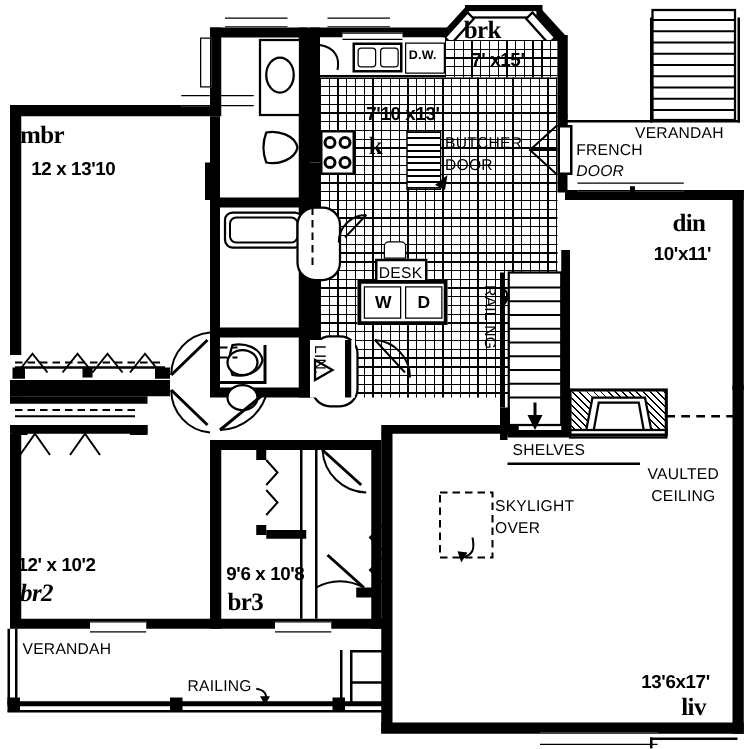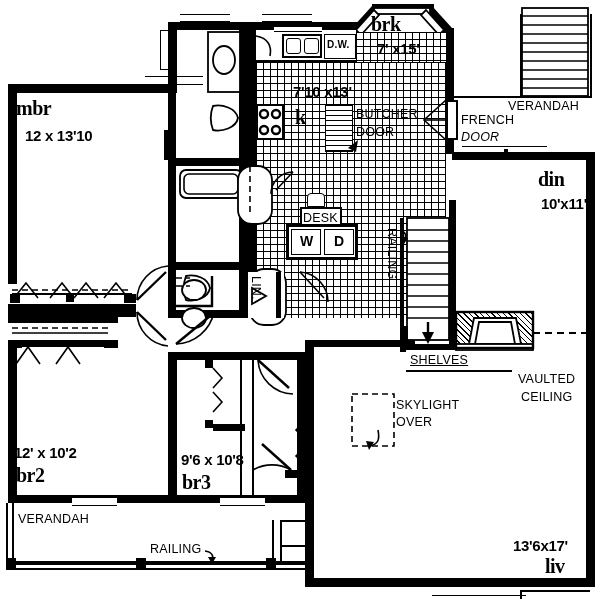--- a/index.html
+++ b/index.html
@@ -265,21 +265,21 @@
 
   <div class="lbl note vert" style="left:398px;top:228px;transform:rotate(90deg);">RAILING</div>
   <svg style="left:0;top:0;width:600px;height:599px;">
     <path class="s" d="M400,230 C406,232 407,236 404,240"></path>
     <path class="fb" d="M401,238 L408,238 L404,244 Z"></path>
   </svg>
 
   <div class="outline" style="left:406px;top:348px;width:106px;height:24px;border:none;"></div>
   <div class="thin" style="left:406px;top:348px;width:106px;height:2px;"></div>
   <div class="thin" style="left:406px;top:370px;width:106px;height:2px;"></div>
-  <div class="lbl note" style="left:410px;top:354px;text-decoration:underline;">SHELVES</div>
+  <div class="lbl note" style="left:410px;top:354px;">SHELVES</div>
   <svg style="left:0;top:0;width:600px;height:599px;">
     <line class="s" x1="410" y1="348" x2="414" y2="344"></line>
   </svg>
 
   <svg style="left:0;top:0;width:600px;height:599px;">
     <rect class="fw" x="456" y="312" width="77" height="36"></rect>
   </svg>
   <div class="hatch" style="left:457px;top:313px;width:75px;height:34px;"></div>
   <svg style="left:0;top:0;width:600px;height:599px;">
     <path class="fw" d="M474,318 L516,318 L521,344 L469,344 Z"></path>
@@ -362,23 +362,23 @@
   <div class="lbl rname" style="left:16px;top:98px;">mbr</div>
   <div class="lbl rdim" style="left:25px;top:128px;">12 x 13'10</div>
 
   <div class="lbl rname" style="left:371px;top:14px;">brk</div>
   <div class="lbl rdim" style="left:377px;top:41px;">7' x15'</div>
 
   <div class="lbl rname" style="left:295px;top:107px;">k</div>
   <div class="lbl rdim" style="left:293px;top:84px;">7'10 x13'</div>
 
   <div class="lbl rname" style="left:526px;top:169px;margin-left:12px;">din</div>
-  <div class="lbl rdim" style="left:523px;top:196px;margin-left:18px;">10'x11'</div>
-
-  <div class="lbl rname" style="left:16px;top:465px;">br2</div>
+  <div class="lbl rdim" style="left:523px;top:196px;">10'x11'</div>
+
+  <div class="lbl rname" style="left:16px;top:465px;font-style:italic;">br2</div>
   <div class="lbl rdim" style="left:14px;top:445px;">12' x 10'2</div>
 
   <div class="lbl rname" style="left:182px;top:472px;">br3</div>
   <div class="lbl rdim" style="left:181px;top:452px;">9'6 x 10'8</div>
 
   <div class="lbl rname" style="left:545px;top:556px;">liv</div>
   <div class="lbl rdim" style="left:513px;top:538px;">13'6x17'</div>
 
   <div class="lbl note" style="left:356px;top:108px;">BUTCHER</div>
   <div class="lbl note" style="left:356px;top:126px;">DOOR</div>

